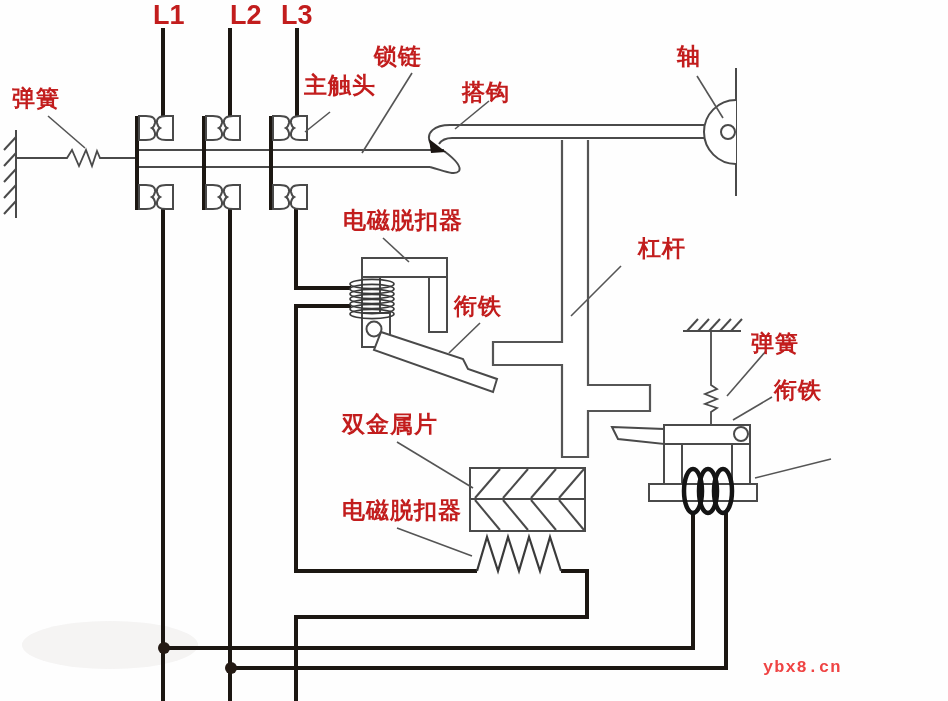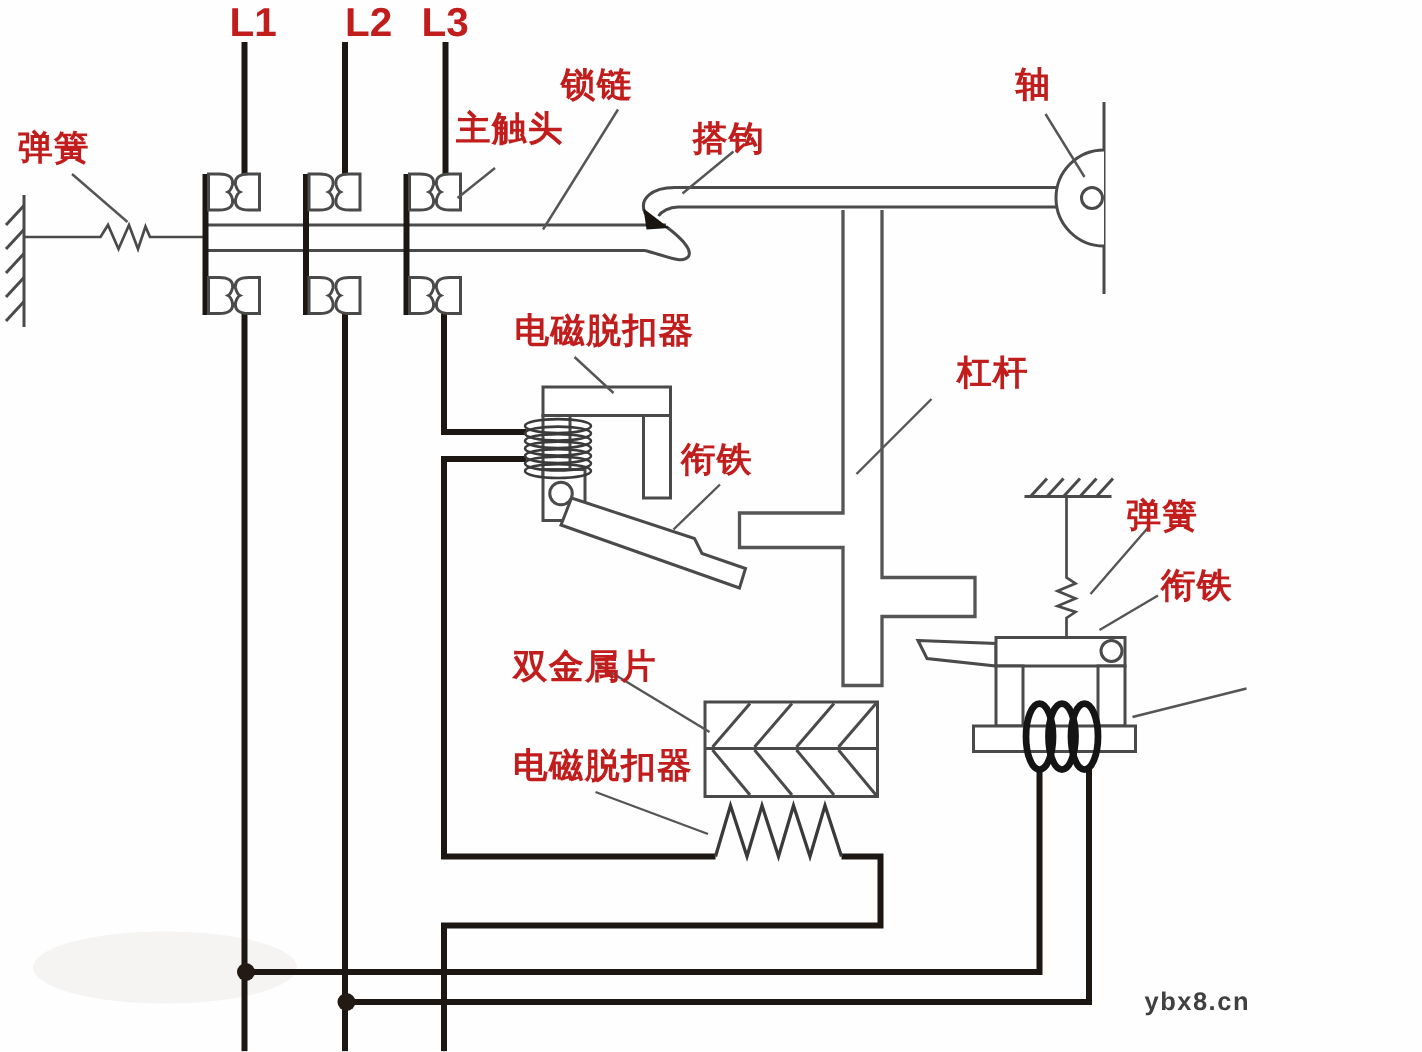--- a/index.html
+++ b/index.html
@@ -11,22 +11,22 @@
   .lbl{
     position:absolute;color:#c21d1d;font-weight:bold;font-size:23px;
     letter-spacing:1px;white-space:nowrap;line-height:1.05;
     font-family:"Liberation Sans",sans-serif;
   }
   .phase{
     position:absolute;color:#c21d1d;font-weight:bold;font-size:27px;
     letter-spacing:0;white-space:nowrap;font-family:Liberation Sans, sans-serif;
   }
   .watermark{
-    position:absolute;color:#404040;font-weight:bold;font-size:17px;
-    font-family:Liberation Sans, sans-serif;letter-spacing:1px;
+    position:absolute;color:#ef4444;font-weight:bold;font-size:17px;
+    font-family:Liberation Mono, monospace;letter-spacing:1px;
   }
 </style>
 </head>
 <body>
 
 <div id="stage">
 
   <svg width="948" height="701" viewBox="0 0 948 701">
     <defs>
 
@@ -183,19 +183,19 @@
   <div class="phase" style="left:153px;top:0px">L1</div>
   <div class="phase" style="left:230px;top:0px">L2</div>
   <div class="phase" style="left:281px;top:0px">L3</div>
   <div class="lbl" style="left:304px;top:73px">主触头</div>
   <div class="lbl" style="left:374px;top:44px">锁链</div>
   <div class="lbl" style="left:462px;top:80px">搭钩</div>
   <div class="lbl" style="left:677px;top:44px">轴</div>
   <div class="lbl" style="left:343px;top:208px">电磁脱扣器</div>
   <div class="lbl" style="left:638px;top:236px">杠杆</div>
   <div class="lbl" style="left:454px;top:294px">衔铁</div>
-  <div class="lbl" style="left:342px;top:432px">双金属片</div>
+  <div class="lbl" style="left:342px;top:412px">双金属片</div>
   <div class="lbl" style="left:342px;top:498px">电磁脱扣器</div>
   <div class="lbl" style="left:751px;top:331px">弹簧</div>
   <div class="lbl" style="left:774px;top:378px">衔铁</div>
   <div class="watermark" style="left:763px;top:658px">ybx8.cn</div>
 
 </div>
 
 </body></html>

